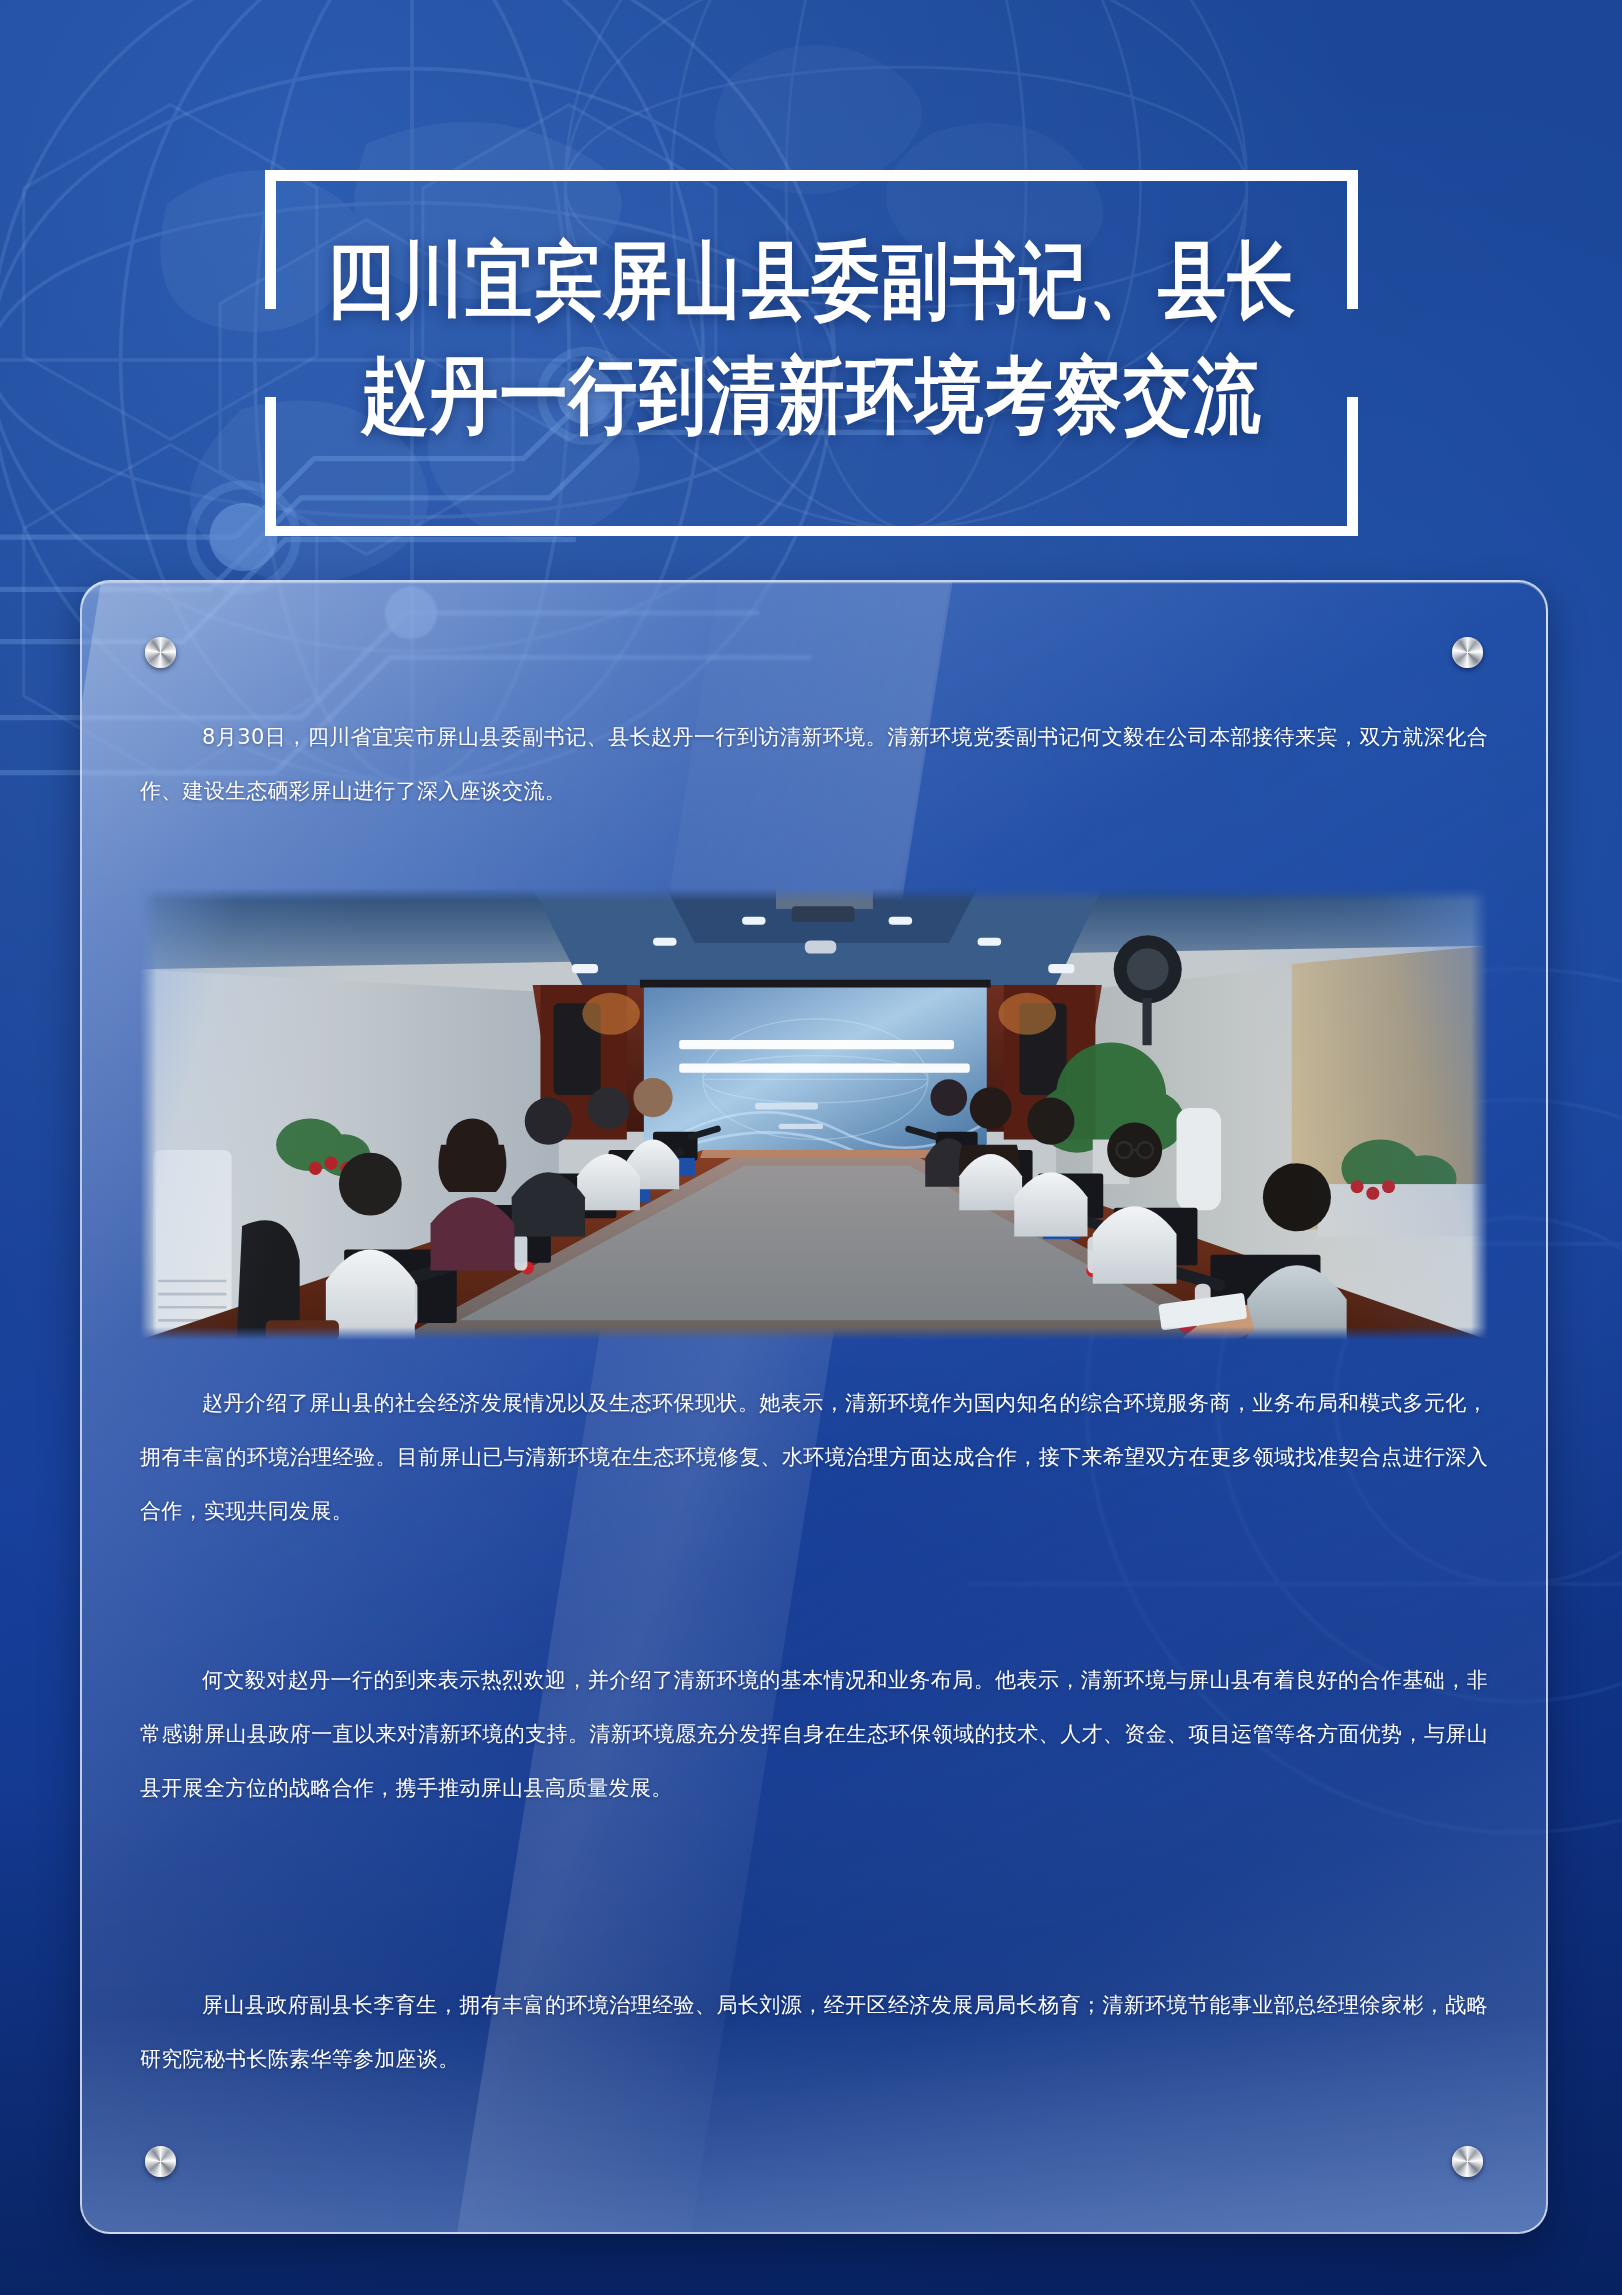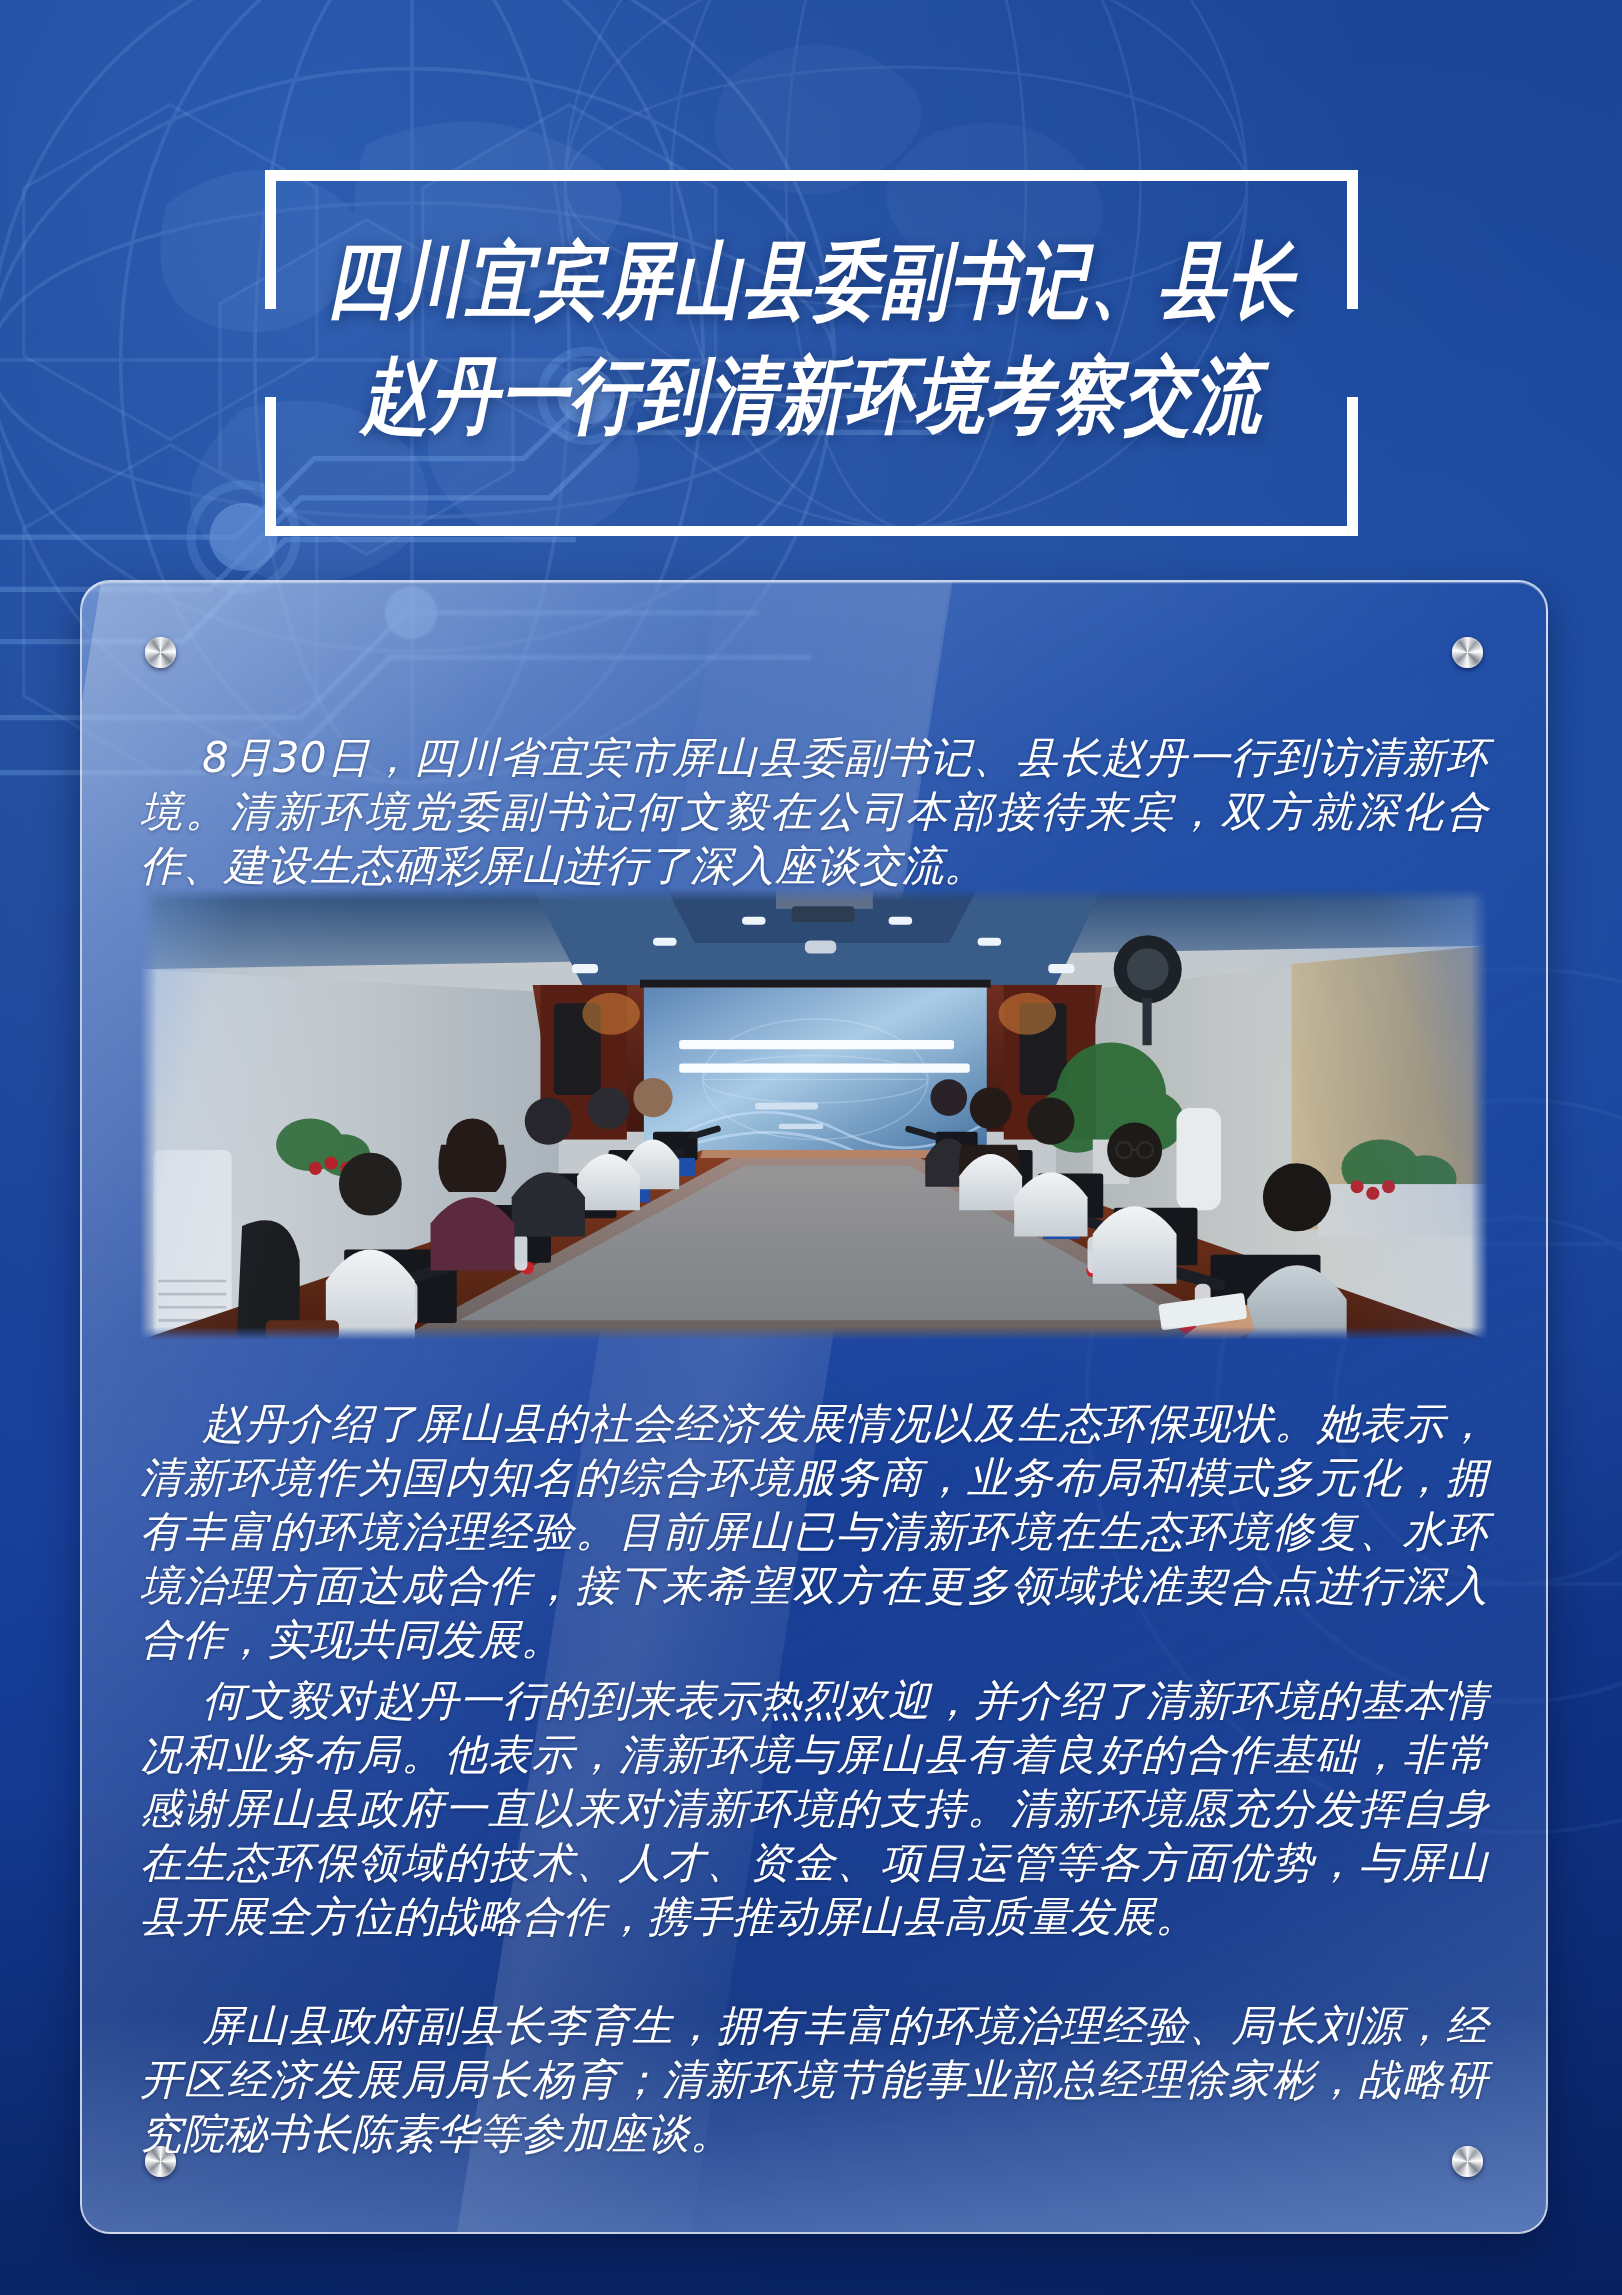--- a/index.html
+++ b/index.html
@@ -12,21 +12,20 @@
 
   
   .poster{
     position:relative;
     width:1623px;height:2295px;
     overflow:hidden;
     background:
       radial-gradient(120% 90% at 18% 8%, #2a5bb0 0%, rgba(42,91,176,0) 55%),
       radial-gradient(100% 70% at 85% 30%, #1d4da3 0%, rgba(29,77,163,0) 60%),
       linear-gradient(165deg,#1c4391 0%, #1b4494 28%, #17409c 55%, #0f3182 80%, #0b2a76 100%);
-    font-style: italic;
   }
 
   
   .bg-layer{position:absolute;inset:0;pointer-events:none;}
   .bg-globe{
     position:absolute;left:-79px;top:-131px;width:982px;height:982px;
     opacity:.20;
   }
   .bg-globe2{
     position:absolute;left:497px;top:-222px;width:818px;height:818px;
@@ -135,21 +134,21 @@
   .content{
     position:absolute;left:0;top:0;width:100%;height:100%;
     padding:0;
     box-sizing:border-box;
   }
   .para{
     position:absolute;
     left:58px;width:1348px;
     color:#ffffff;
     font-family:"DejaVu Sans","Liberation Sans",sans-serif;
-    font-size:42px;
+    font-size:21px;
     line-height:54px;
     letter-spacing:0.3px;
     text-indent:62px;
     text-align:justify;
     text-justify:inter-ideograph;
     text-shadow:0 1.3px 3.9px rgba(0,16,52,.40);
   }
   .p1{top:107px;}
   .p2{top:773px;}
   .p3{top:1050px;}

